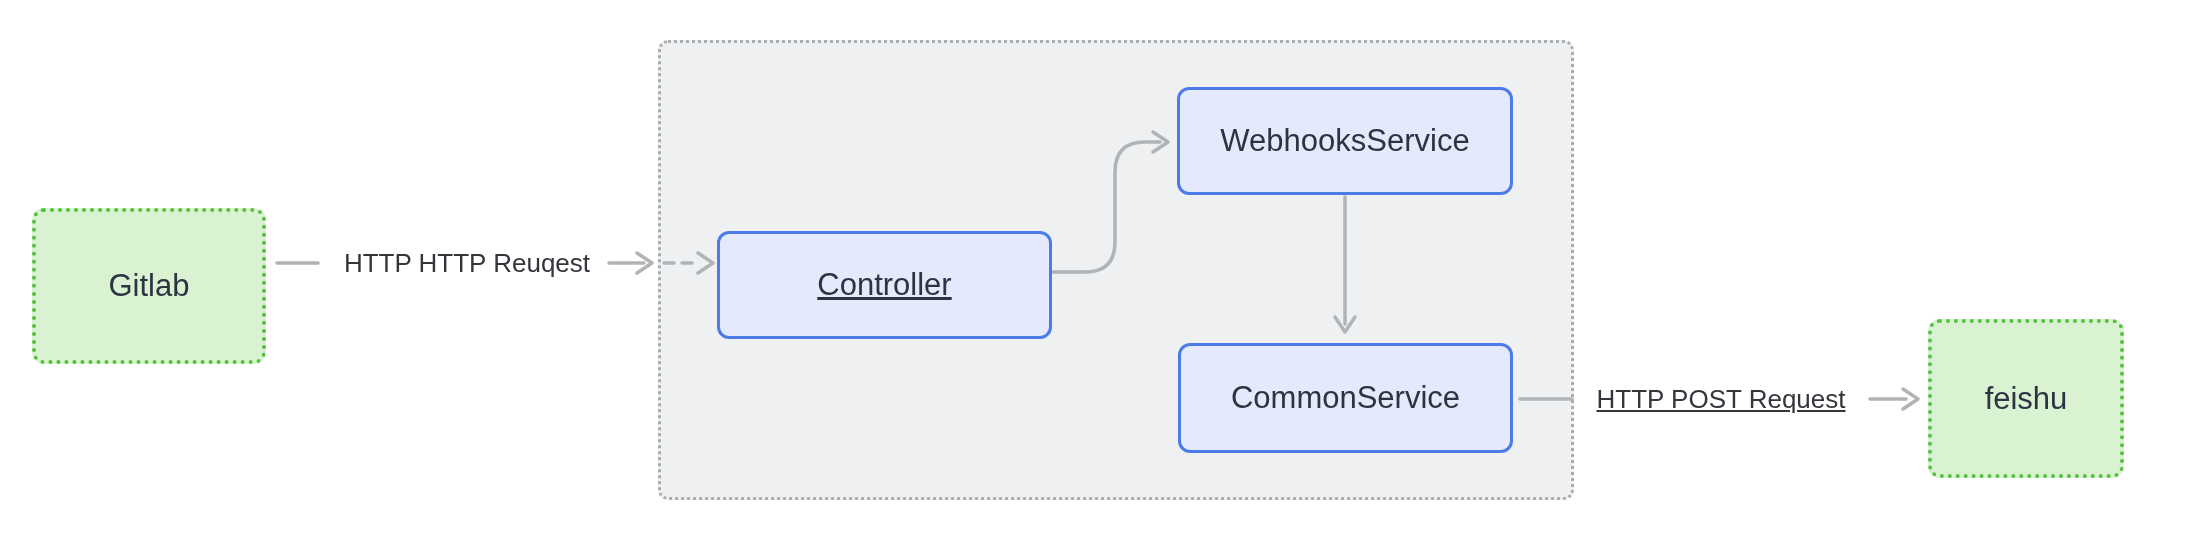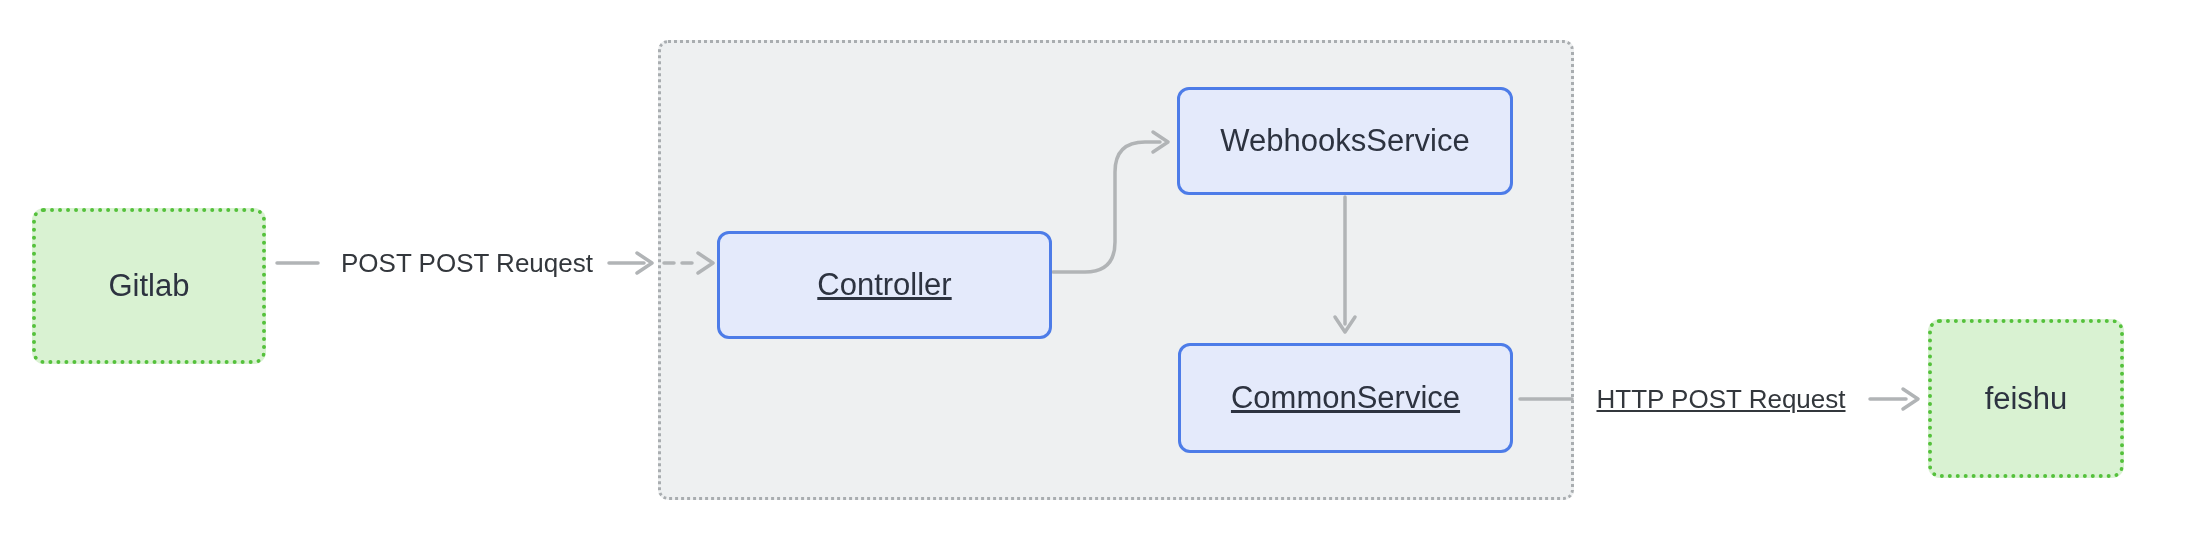--- a/index.html
+++ b/index.html
@@ -43,21 +43,21 @@
     border-radius: 12px;
   }
   .node.blue {
     background: #e4eafb;
     border: 3.5px solid #4d7ce8;
     border-radius: 12px;
   }
   #node-gitlab     { left: 32px;   top: 183px; width: 234px; height: 156px; margin-top: 25px; }
   #node-controller { left: 717px;  top: 231px; width: 335px; height: 108px; text-decoration: underline; }
   #node-webhooks   { left: 1177px; top: 87px;  width: 336px; height: 108px; }
-  #node-common     { left: 1178px; top: 343px; width: 335px; height: 110px; text-decoration: underline; }
+  #node-common     { left: 1178px; top: 343px; width: 335px; height: 110px; }
   #node-feishu     { left: 1928px; top: 319px; width: 196px; height: 159px; }
   .edge-label {
     position: absolute;
     display: flex;
     align-items: center;
     justify-content: center;
     font-size: 26px;
     color: #33373c;
     white-space: nowrap;
     z-index: 3;
@@ -122,17 +122,17 @@
   </div>
 
   <div class="node blue" id="node-common">
     <span>CommonService</span>
   </div>
 
   <div class="node green" id="node-feishu">
     <span>feishu</span>
   </div>
 
-  <div class="edge-label" id="label-left">POST POST Reuqest</div>
+  <div class="edge-label" id="label-left">HTTP HTTP Reuqest</div>
 
   <div class="edge-label" id="label-right">HTTP POST Request</div>
 
 </div>
 
 </body></html>

